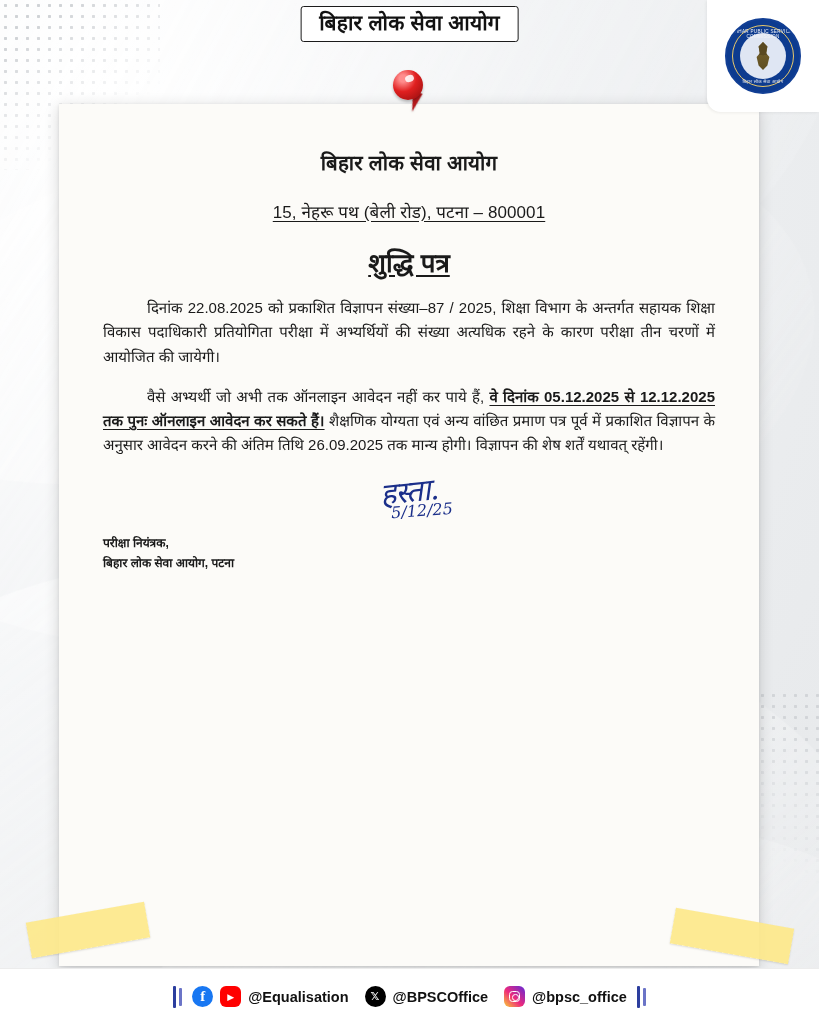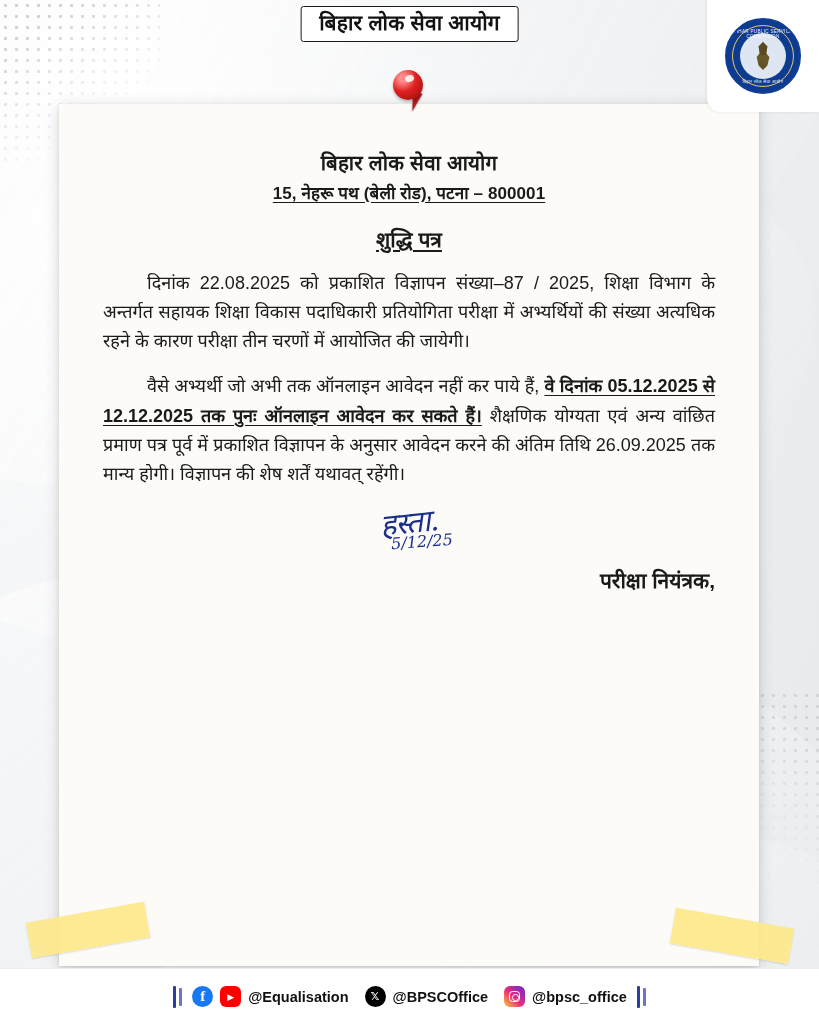--- a/index.html
+++ b/index.html
@@ -206,39 +206,39 @@
     font-family: "Liberation Sans", sans-serif;
   }
   .center { text-align: center; }
   .doc-org {
     font-size: 20.5px;
     font-weight: bold;
     letter-spacing: .2px;
   }
   .doc-addr {
     font-size: 17px;
-    font-weight: bold;
-    margin-top: 5px;
+    font-weight: normal;
+    margin-top: 24px;
     letter-spacing: .1px;
   }
   .doc-subject {
-    font-size: 21px;
+    font-size: 26px;
     font-weight: bold;
     margin-top: 21px;
   }
   .doc-advt {
     font-size: 18px;
     font-weight: bold;
     margin-top: 19px;
     line-height: 1.45;
   }
   .u { text-decoration: underline; text-underline-offset: 3px; }
 
   .para {
-    font-size: 18px;
+    font-size: 15px;
     line-height: 1.62;
     text-align: justify;
     text-justify: inter-word;
     margin-top: 16px;
     text-indent: 44px;
     color: #1a1a1a;
   }
   .hl {
     text-decoration: underline;
     text-underline-offset: 3px;
@@ -264,22 +264,22 @@
     font-family: "DejaVu Serif", serif;
     font-size: 16px;
     color: #1b2f8a;
     font-style: italic;
     display: block;
     margin-top: -10px;
     margin-left: 26px;
     transform: rotate(-4deg);
   }
   .sign-title {
-    text-align: right;
-    font-size: 21px;
+    text-align: left;
+    font-size: 12px;
     font-weight: bold;
     line-height: 1.5;
     margin-top: 2px;
   }
 
   
   .footer {
     position: absolute;
     left: 0; right: 0; bottom: 0;
     height: 56px;
@@ -362,20 +362,21 @@
 
     <p class="para"><span>वैसे अभ्यर्थी जो अभी तक ऑनलाइन आवेदन नहीं कर पाये हैं, </span><span class="hl">वे दिनांक 05.12.2025 से 12.12.2025 तक पुनः ऑनलाइन आवेदन कर सकते हैं।</span><span> शैक्षणिक योग्यता एवं अन्य वांछित प्रमाण पत्र पूर्व में प्रकाशित विज्ञापन के अनुसार आवेदन करने की अंतिम तिथि 26.09.2025 तक मान्य होगी। विज्ञापन की शेष शर्तें यथावत् रहेंगी।</span></p>
 
 
     <div class="sign-wrap">
       <span class="sign-mark">हस्ता.</span>
       <span class="sign-date">5/12/25</span>
     </div>
 
     <div class="sign-title">परीक्षा नियंत्रक,</div>
+    <div class="sign-title">बिहार लोक सेवा आयोग, पटना</div>
 
   </div>
 </div>
 
 <div class="pin">
   <div class="pin-needle"></div>
   <div class="pin-head">
     <div class="pin-shine"></div>
   </div>
 </div>

